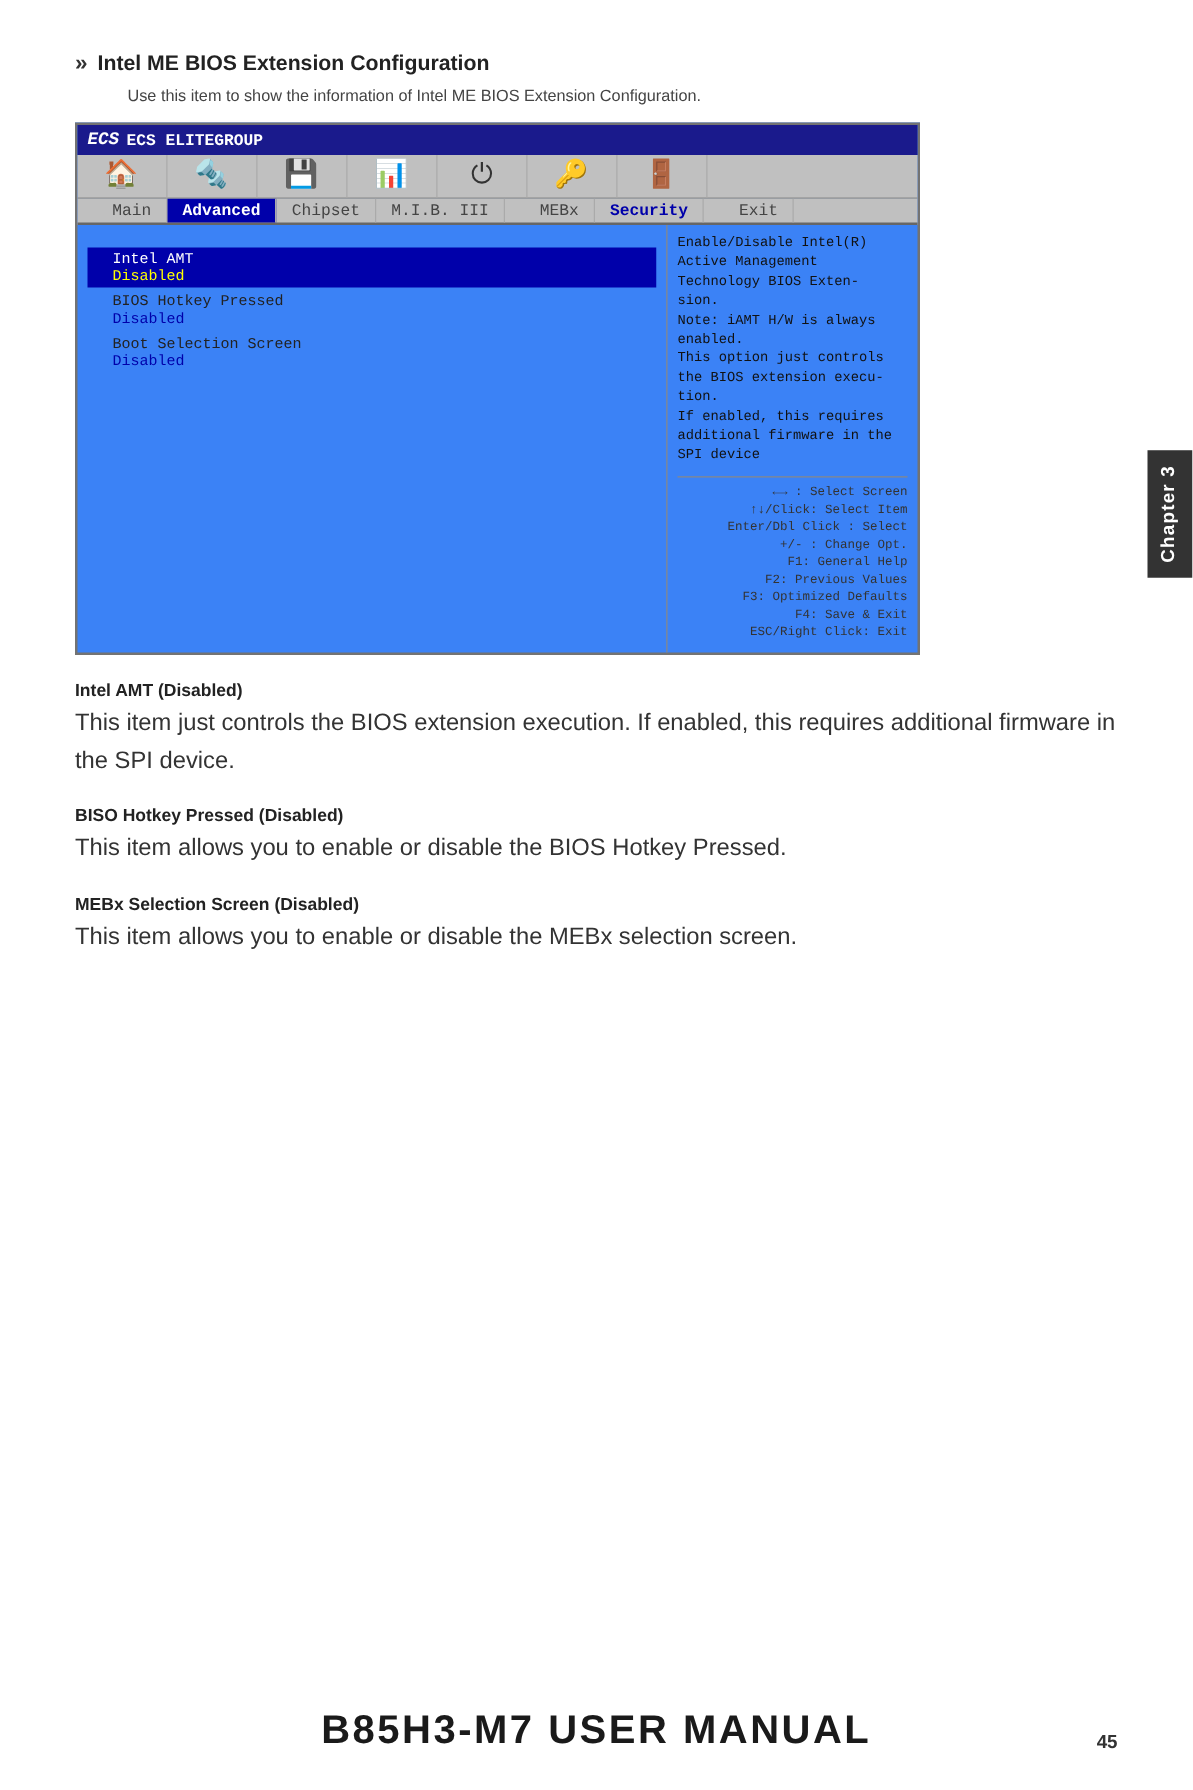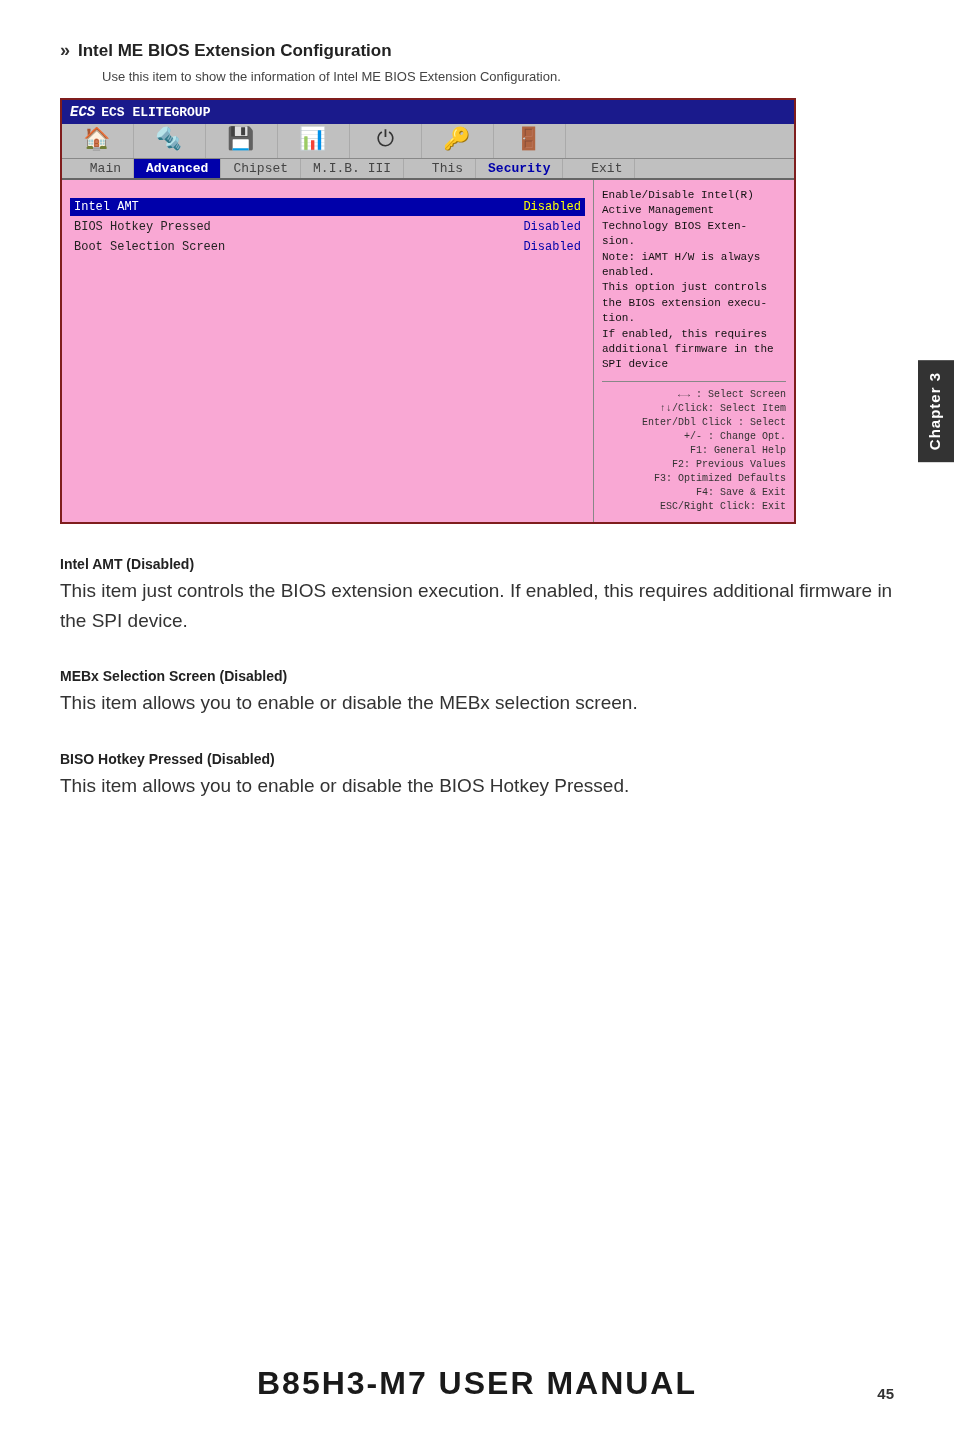--- a/index.html
+++ b/index.html
@@ -33,23 +33,23 @@
 
     .section-subtitle {
       font-size: 13px;
       color: #444;
       margin-bottom: 14px;
       margin-left: 42px;
     }
 
     
     .bios-box {
-      border: 2px solid #7f1d1d;
-      width: 736px;
-      background: #f9a8d4;
+      border: 2px solid #737373;
+      width: 676px;
+      background: #3b82f6;
       font-family: 'Courier New', monospace;
       font-size: 12px;
     }
 
     .bios-header {
       background: #1a1a8c;
       color: white;
       padding: 4px 8px;
       font-weight: bold;
       font-size: 13px;
@@ -121,23 +121,24 @@
 
     .bios-left {
       flex: 1;
       padding: 10px 8px;
       border-right: 1px solid #888;
     }
 
     .bios-left-item {
       display: flex;
       justify-content: space-between;
-      padding: 2px 4px;
+      padding: 2px 20px;
       font-size: 12px;
       margin-bottom: 2px;
+      flex-direction: column;
     }
 
     .bios-left-item.selected {
       background: #0000aa;
       color: white;
     }
 
     .bios-left-item .item-value {
       color: #0000aa;
     }
@@ -164,21 +165,21 @@
       font-size: 10px;
       color: #333;
       border-top: 1px solid #888;
       padding-top: 6px;
       margin-top: 4px;
       text-align: right;
     }
 
     
     .desc-section {
-      margin-top: 32px;
+      margin-top: 20px;
     }
 
     .desc-title {
       font-weight: bold;
       font-size: 14px;
       margin-bottom: 4px;
     }
 
     .desc-body {
       font-size: 19px;
@@ -274,21 +275,21 @@
       <div class="bios-nav-icon-item">
         <span class="icon-glyph">🚪</span>
       </div>
     </div>
 
     <div class="bios-nav-tabs">
       <div class="bios-tab">Main</div>
       <div class="bios-tab active">Advanced</div>
       <div class="bios-tab">Chipset</div>
       <div class="bios-tab">M.I.B. III</div>
-      <div class="bios-tab">This</div>
+      <div class="bios-tab">MEBx</div>
       <div class="bios-tab highlight">Security</div>
       <div class="bios-tab">Exit</div>
     </div>
 
     <div class="bios-body">
 
       <div class="bios-left">
         <div class="bios-left-spacer"></div>
         <div class="bios-left-item selected">
           <span>Intel AMT</span>
@@ -334,27 +335,27 @@
 
     </div>
   </div>
 
   <div class="desc-section">
     <div class="desc-title">Intel AMT (Disabled)</div>
     <div class="desc-body">This item just controls the BIOS extension execution. If enabled, this requires additional firmware in the SPI device.</div>
   </div>
 
   <div class="desc-section">
+    <div class="desc-title">BISO Hotkey Pressed (Disabled)</div>
+    <div class="desc-body">This item allows you to enable or disable the BIOS Hotkey Pressed.</div>
+  </div>
+
+  <div class="desc-section">
     <div class="desc-title">MEBx Selection Screen (Disabled)</div>
     <div class="desc-body">This item allows you to enable or disable the MEBx selection screen.</div>
-  </div>
-
-  <div class="desc-section">
-    <div class="desc-title">BISO Hotkey Pressed (Disabled)</div>
-    <div class="desc-body">This item allows you to enable or disable the BIOS Hotkey Pressed.</div>
   </div>
 
 </div>
 
 <div class="chapter-sidebar">Chapter 3</div>
 
 <div class="page-footer">
   <div class="footer-title">B85H3-M7 USER MANUAL</div>
 </div>
 

